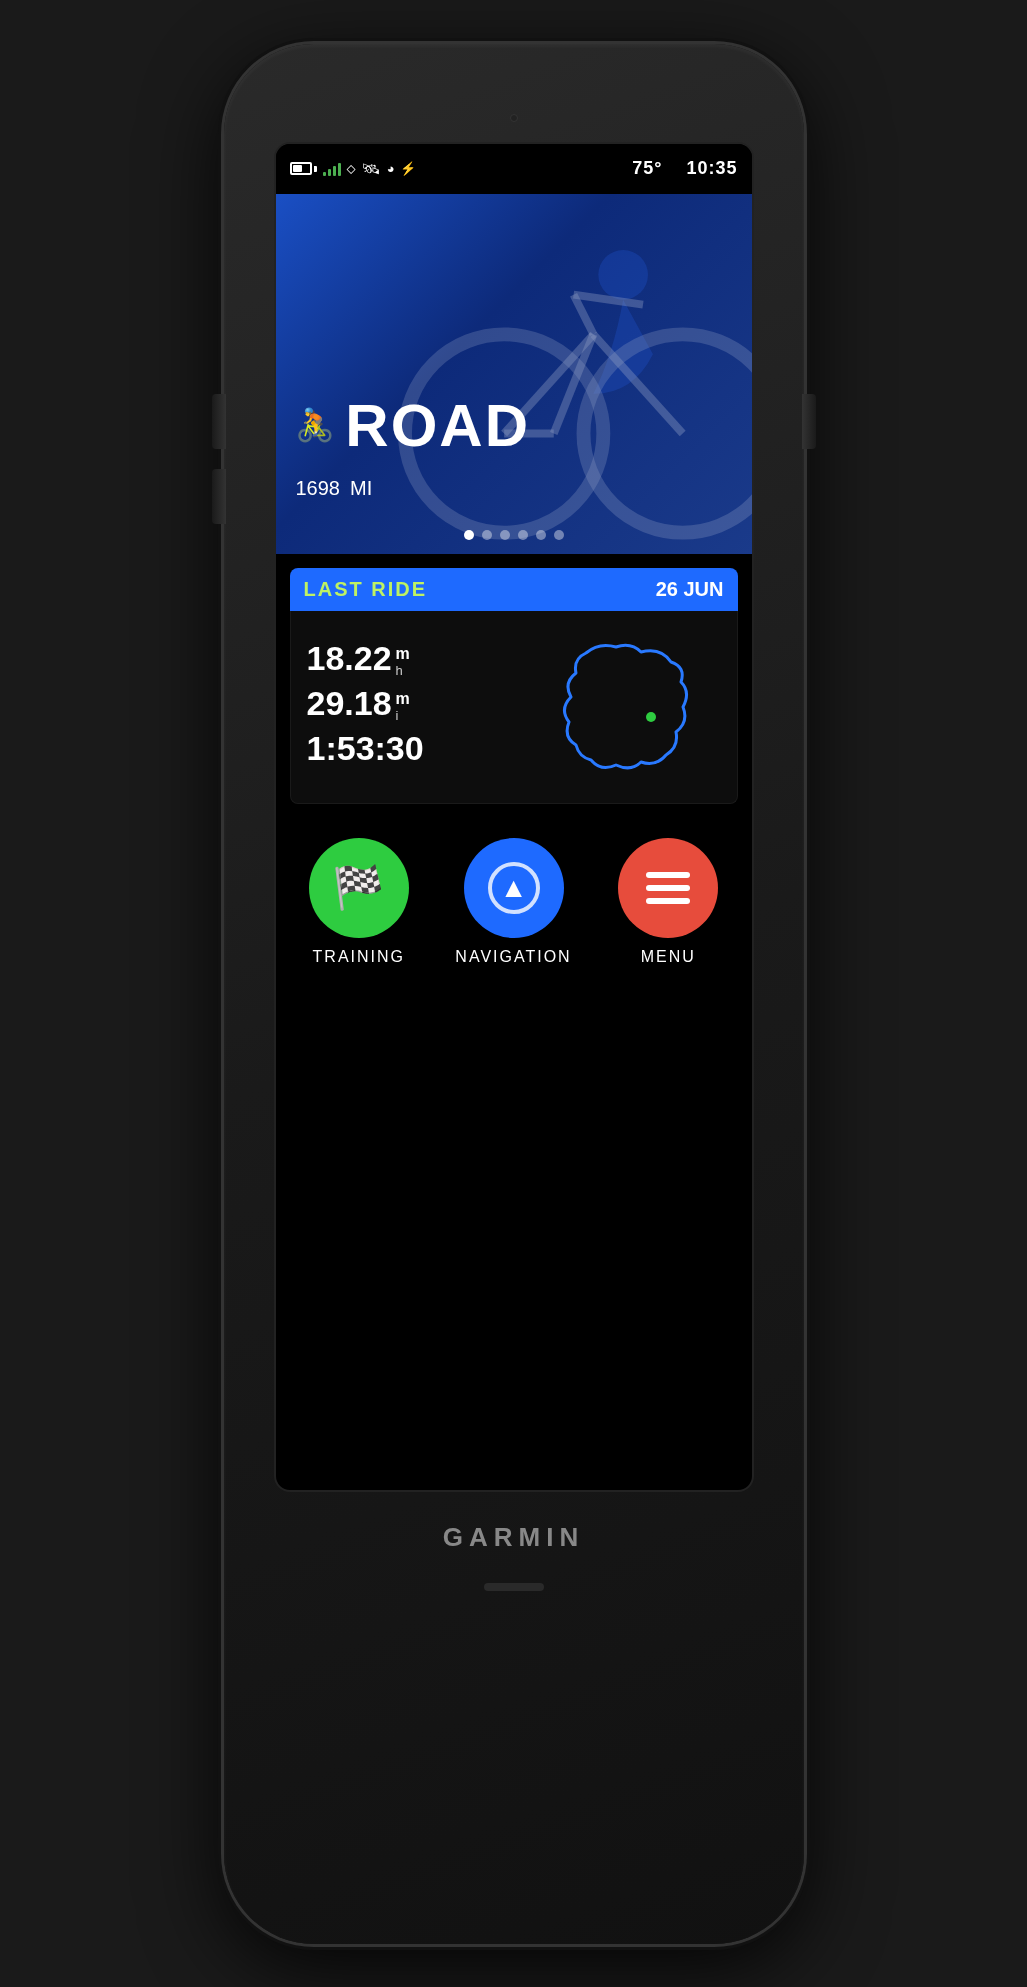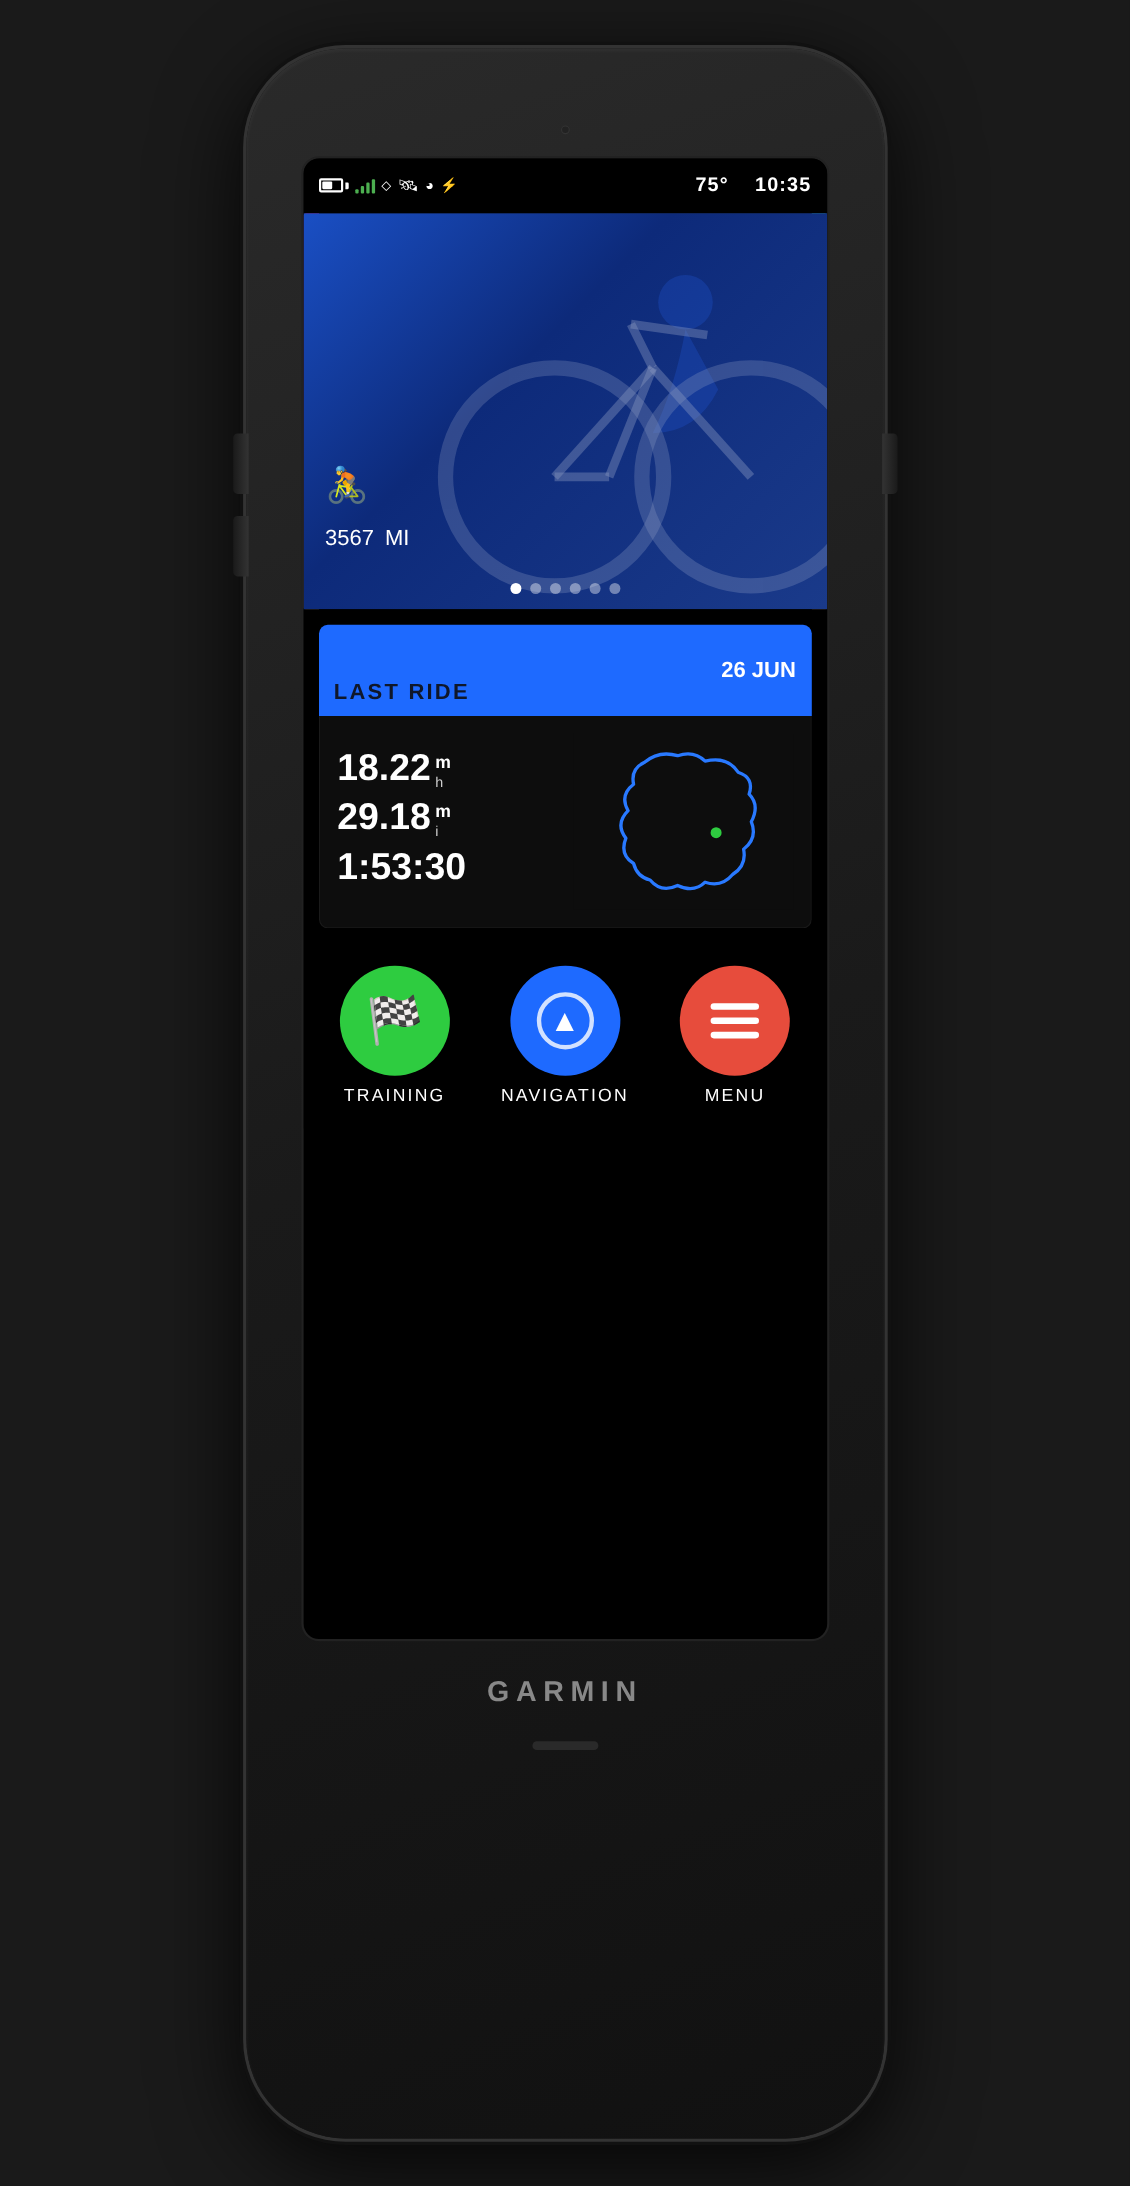--- a/index.html
+++ b/index.html
@@ -247,25 +247,24 @@
     }
     .last-ride-header {
       background: #1e6aff;
       display: flex;
       justify-content: space-between;
       align-items: center;
       padding: 10px 14px;
       border-radius: 8px 8px 0 0;
     }
     .last-ride-label {
-      color: #0f172a;
+      color: #bef264;
       font-size: 20px;
       font-weight: bold;
       letter-spacing: 2px;
-      margin-top: 40px;
     }
     .last-ride-date {
       color: #fff;
       font-size: 20px;
       font-weight: bold;
       text-align: center;
     }
     .last-ride-body {
       background: #0d0d0d;
       border-radius: 0 0 8px 8px;
@@ -470,23 +469,24 @@
           <line x1="310" y1="140" x2="400" y2="240" stroke="rgba(255,255,255,0.4)" stroke-width="8"></line>
           <line x1="310" y1="140" x2="270" y2="240" stroke="rgba(255,255,255,0.4)" stroke-width="8"></line>
           <line x1="270" y1="240" x2="220" y2="240" stroke="rgba(255,255,255,0.4)" stroke-width="8"></line>
           <line x1="310" y1="140" x2="290" y2="100" stroke="rgba(255,255,255,0.4)" stroke-width="8"></line>
           <line x1="290" y1="100" x2="360" y2="110" stroke="rgba(255,255,255,0.4)" stroke-width="8"></line>
         </svg>
       </div>
       <div class="profile-content">
         <div class="profile-title-row">
           <span class="bike-icon-white">🚴</span>
+          <span class="profile-name">ROAD</span>
         </div>
         <div class="profile-distance">
-          <span>3567</span>
+          <span>1698</span>
           <span>MI</span>
         </div>
       </div>
       <div class="dots-row">
         <div class="dot active"></div>
         <div class="dot"></div>
         <div class="dot"></div>
         <div class="dot"></div>
         <div class="dot"></div>
         <div class="dot"></div>

